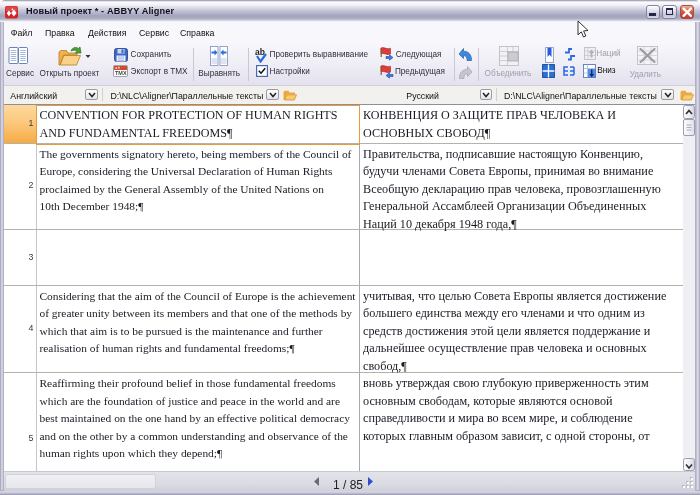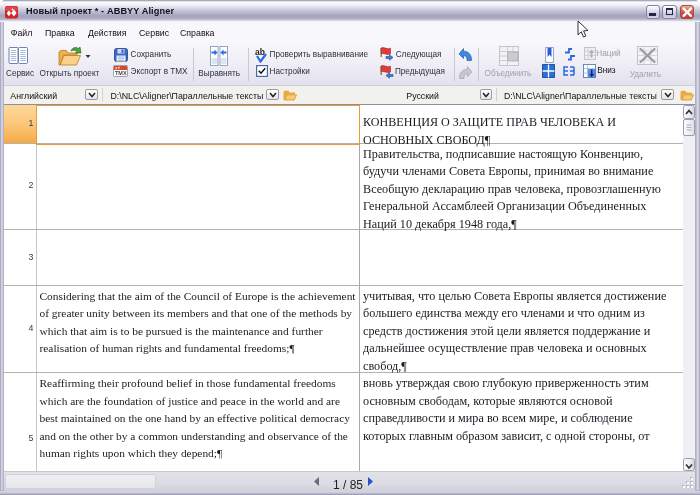--- a/index.html
+++ b/index.html
@@ -252,22 +252,28 @@
       <div class="hline" style="top:37.5px"></div>
       <div class="hline" style="top:123.5px"></div>
       <div class="hline" style="top:179.5px"></div>
       <div class="hline" style="top:267px"></div>
       <div id="selcell"></div>
       <div class="rownum" style="top:13px">1</div>
       <div class="rownum" style="top:75px">2</div>
       <div class="rownum" style="top:146.5px">3</div>
       <div class="rownum" style="top:218px">4</div>
       <div class="rownum" style="top:328px">5</div>
+      <div class="cellL" style="top:1px">
+          <div class="txt" style="padding-top:1px;font-size:12.1px">CONVENTION FOR PROTECTION OF HUMAN RIGHTS<br>AND FUNDAMENTAL FREEDOMS¶</div>
+        </div>
       <div class="cellR" style="top:1px">
-          <div class="txtr" style="padding-top:8px;font-size:12.1px">КОНВЕНЦИЯ О ЗАЩИТЕ ПРАВ ЧЕЛОВЕКА И<br>ОСНОВНЫХ СВОБОД¶</div>
+          <div class="txtr" style="padding-top:1px;font-size:12.1px">КОНВЕНЦИЯ О ЗАЩИТЕ ПРАВ ЧЕЛОВЕКА И<br>ОСНОВНЫХ СВОБОД¶</div>
+        </div>
+      <div class="cellL" style="top:37.5px">
+          <div class="txt">The governments signatory hereto, being members of the Council of<br>Europe, considering the Universal Declaration of Human Rights<br>proclaimed by the General Assembly of the United Nations on<br>10th December 1948;¶</div>
         </div>
       <div class="cellR" style="top:37.5px">
           <div class="txtr">Правительства, подписавшие настоящую Конвенцию,<br>будучи членами Совета Европы, принимая во внимание<br>Всеобщую декларацию прав человека, провозглашенную<br>Генеральной Ассамблеей Организации Объединенных<br>Наций 10 декабря 1948 года,¶</div>
         </div>
       <div class="cellL" style="top:179.5px">
           <div class="txt">Considering that the aim of the Council of Europe is the achievement<br>of greater unity between its members and that one of the methods by<br>which that aim is to be pursued is the maintenance and further<br>realisation of human rights and fundamental freedoms;¶</div>
         </div>
       <div class="cellR" style="top:179.5px">
           <div class="txtr">учитывая, что целью Совета Европы является достижение<br>большего единства между его членами и что одним из<br>средств достижения этой цели является поддержание и<br>дальнейшее осуществление прав человека и основных<br>свобод,¶</div>
         </div>

